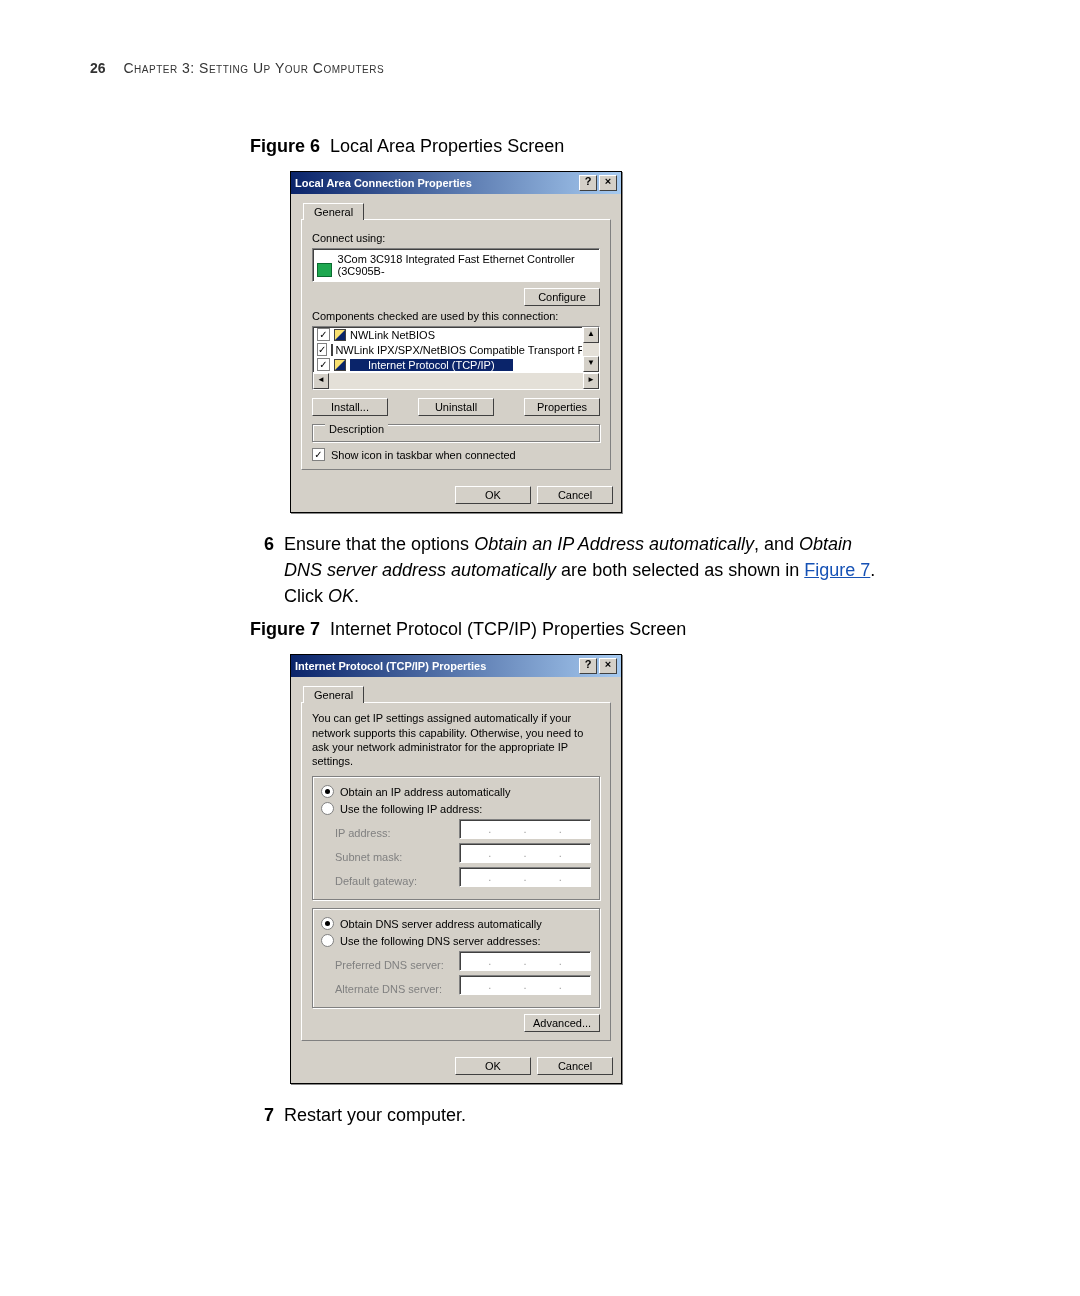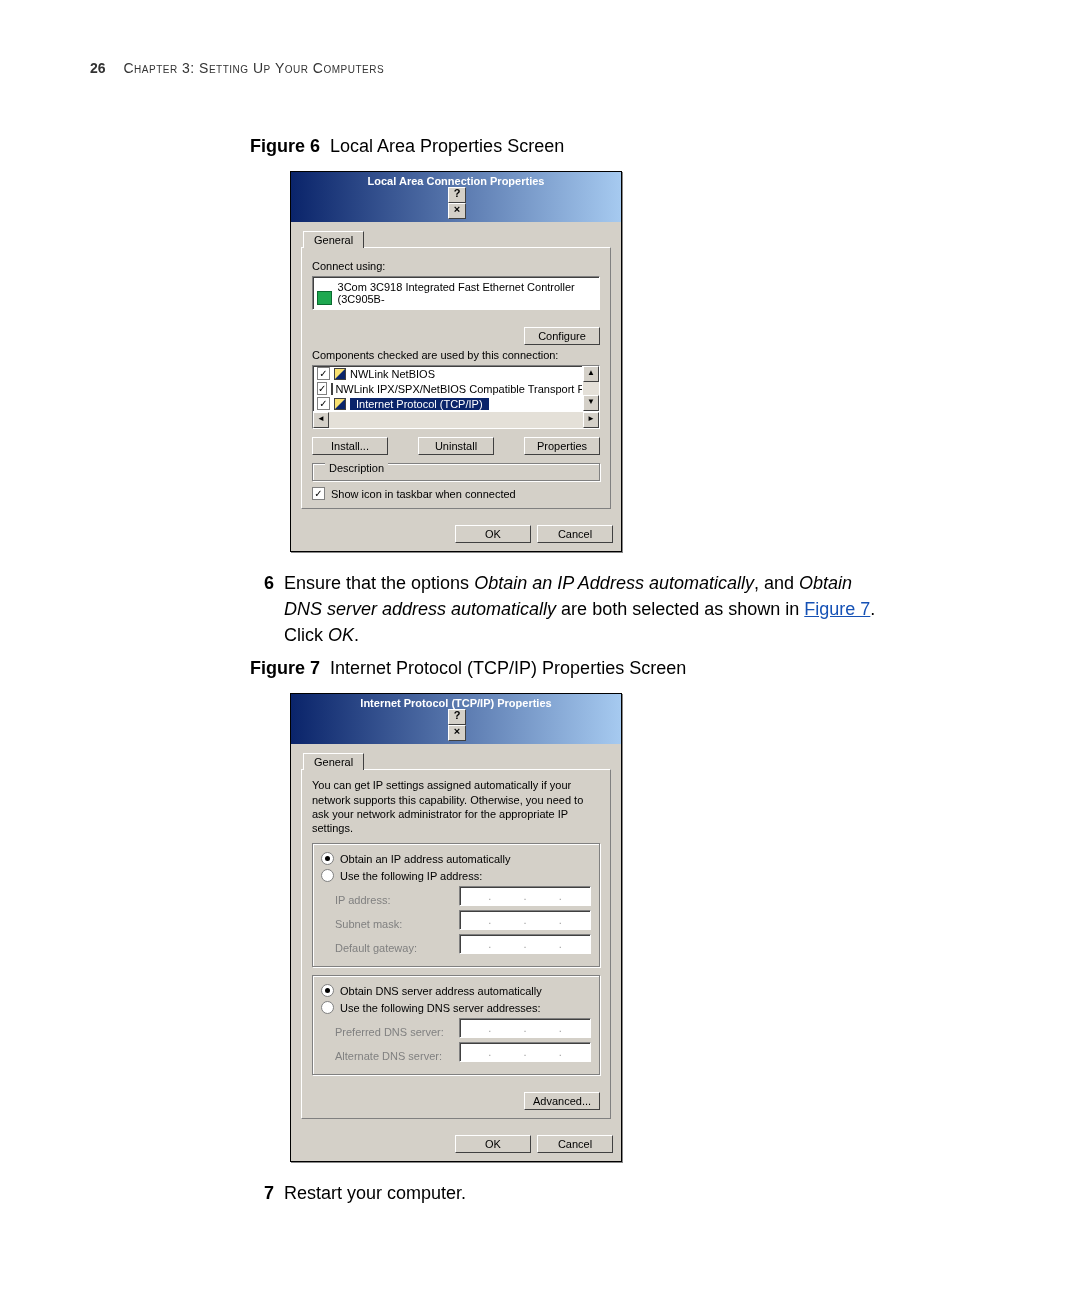--- a/index.html
+++ b/index.html
@@ -63,21 +63,20 @@
     background: #d4d0c8;
     margin: 6px 0 8px 40px;
   }
   .titlebar {
     background: linear-gradient(to right, #0a246a, #a6caf0);
     color: #fff;
     font-weight: bold;
     padding: 3px 4px;
     display: flex;
     align-items: center;
-    flex-direction: column;
   }
   .titlebar .spacer { flex: 1; }
   .tb-btn {
     width: 16px; height: 14px;
     background: #d4d0c8;
     border: 1px solid #fff;
     border-right-color: #404040;
     border-bottom-color: #404040;
     color: #000;
     font-size: 11px;
@@ -123,33 +122,33 @@
   .btn {
     background: #d4d0c8;
     border: 1px solid #fff;
     border-right-color: #404040;
     border-bottom-color: #404040;
     padding: 2px 0;
     min-width: 74px;
     text-align: center;
     font-size: 11px;
   }
-  .btn-row { display: flex; justify-content: flex-end; gap: 8px; margin-top: 17px; }
+  .btn-row { display: flex; justify-content: flex-end; gap: 8px; margin-top: 6px; }
   .btn-row.center { justify-content: space-between; }
   .listbox { padding: 0; height: auto; }
   .listbox-inner { overflow: hidden; }
   .list-item {
     display: flex; align-items: center; gap: 4px;
     padding: 1px 4px;
     white-space: nowrap;
   }
   .list-item.selected span.txt {
     background: #0a246a;
     color: #fff;
-    padding: 0 6px;
+    padding: 0 18px;
   }
   .chkbox {
     width: 11px; height: 11px; background: #fff;
     border: 1px solid #808080;
     display: inline-flex; align-items: center; justify-content: center;
     font-size: 10px; line-height: 10px;
   }
   .proto-icon { width: 12px; height: 12px; position: relative; }
   .proto-icon::before {
     content: ""; position: absolute; inset: 0;

